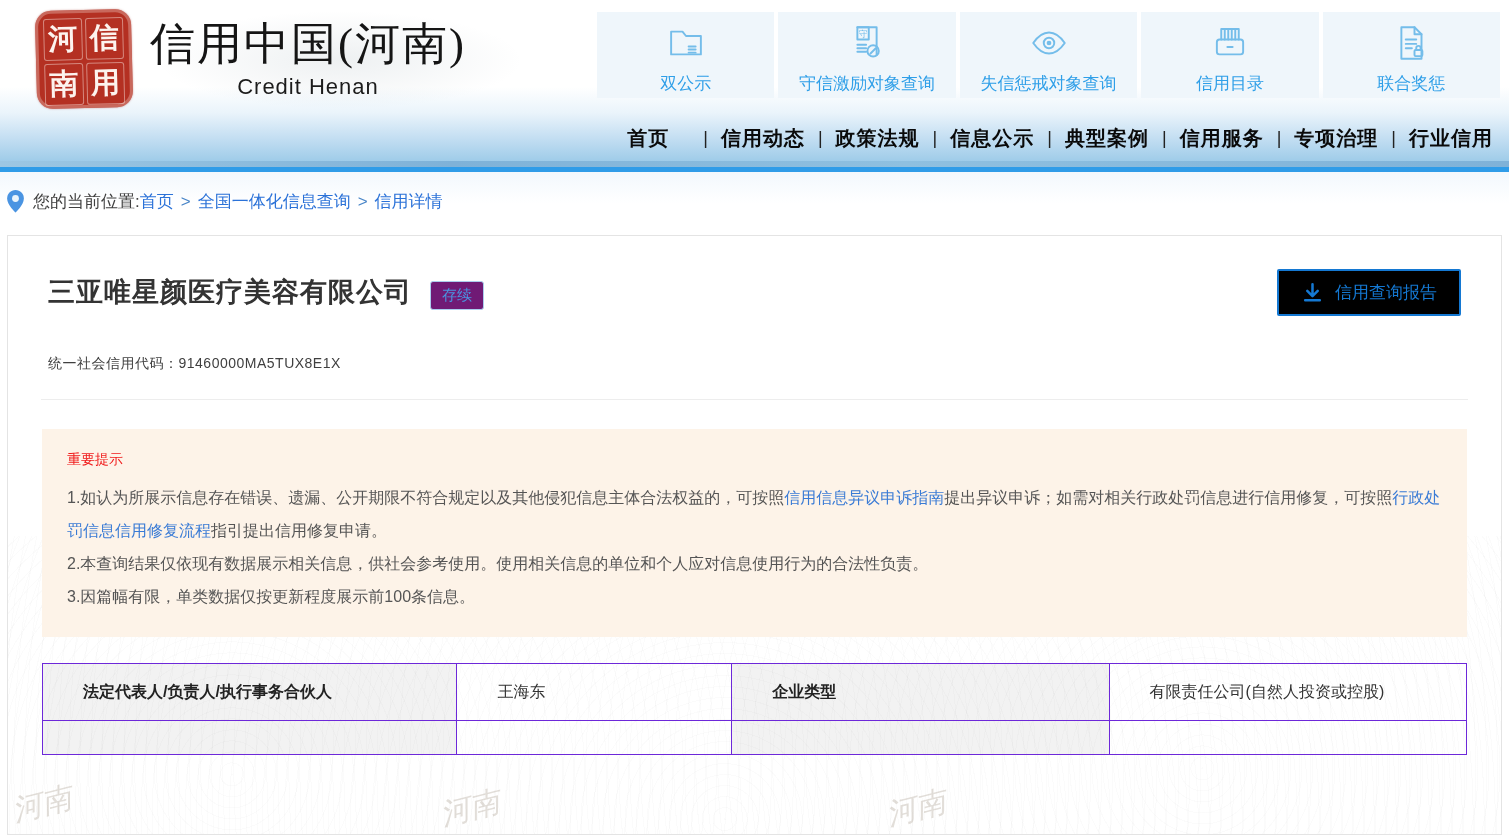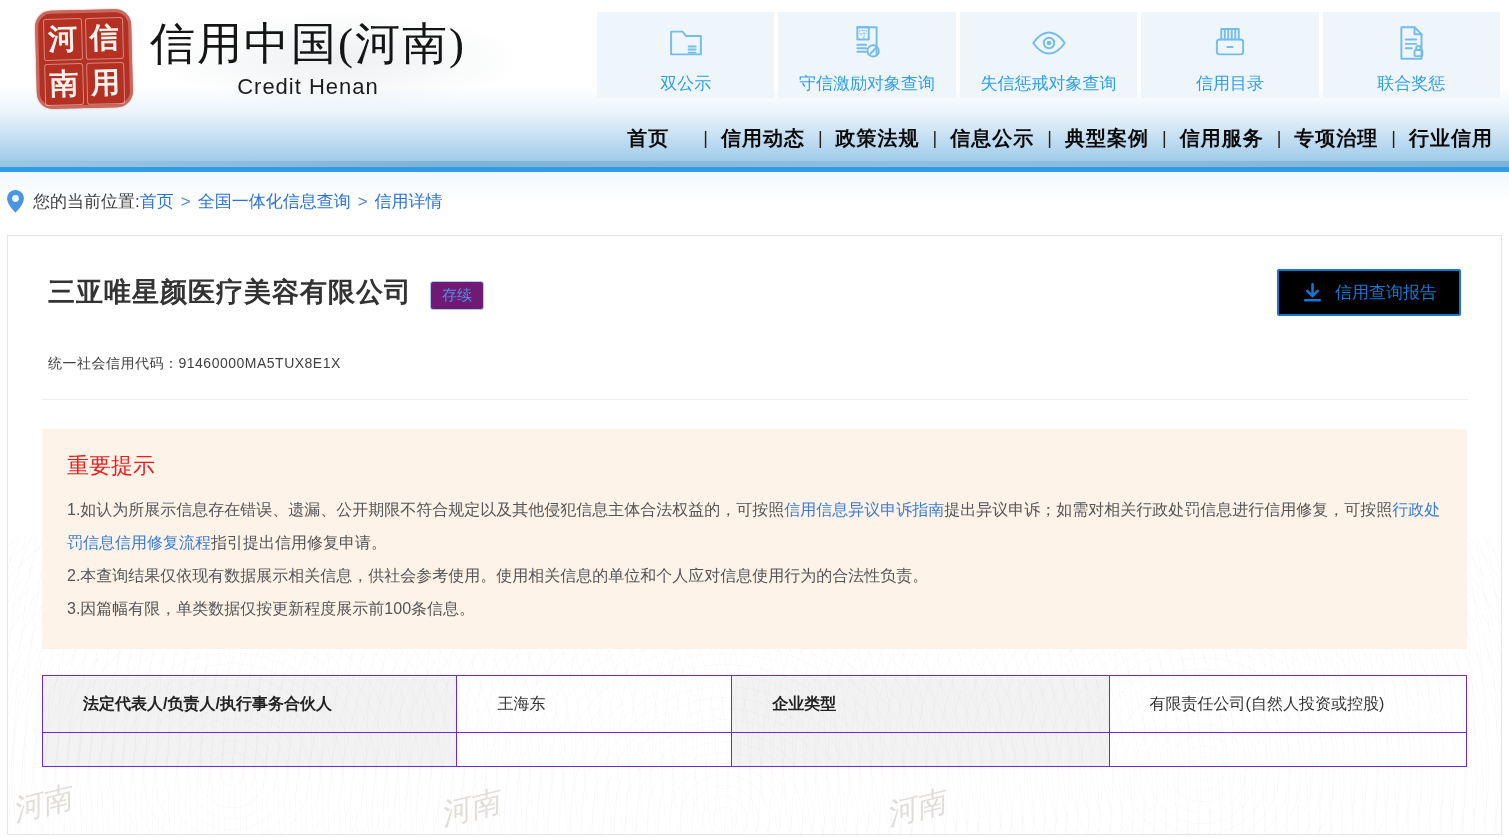--- a/index.html
+++ b/index.html
@@ -64,21 +64,21 @@
     border:1px solid #abceee; border-radius:3px; padding:4px 11px; }
   .report-btn { position:absolute; top:33px; right:40px; width:184px; height:47px;
     display:flex; align-items:center; justify-content:center; gap:11px;
     border:2px solid #1478d2; border-radius:2px; background:#000000;
     color:#1478d2; font-size:17px; cursor:pointer; z-index:2; }
 
   .credit-code { margin:45px 40px 0; font-size:14px; color:#404040; letter-spacing:.5px; position:relative; z-index:1; }
   .section-divider { margin:26px 33px 0; border:0; border-top:1px solid #ededed; }
 
   .notice { margin:29px 34px 0; background:#fdf3e8; padding:22px 25px 24px; position:relative; z-index:1; }
-  .notice-title { color:#f01a1a; font-size:22px; font-weight:400; margin-bottom:12px; }
+  .notice-title { color:#f01a1a; font-size:14px; font-weight:400; margin-bottom:12px; }
   .notice p { font-size:16px; color:#555; line-height:33px; }
   .notice a { color:#3a7bd5; }
 
   .info-table { margin:26px 34px 0; width:calc(100% - 68px); border-collapse:collapse;
     table-layout:fixed; position:relative; z-index:1; }
   .info-table col.c1 { width:29.1%; } .info-table col.c2 { width:19.3%; }
   .info-table col.c3 { width:26.5%; } .info-table col.c4 { width:25.1%; }
   .info-table td { border:1px solid #6d28d9; font-size:16px; line-height:28px;
     padding:14px 14px 14px 40px; color:#333; background:transparent; }
   .info-table td.lbl { background:rgba(0,0,0,.05); font-weight:700; color:#222; }

